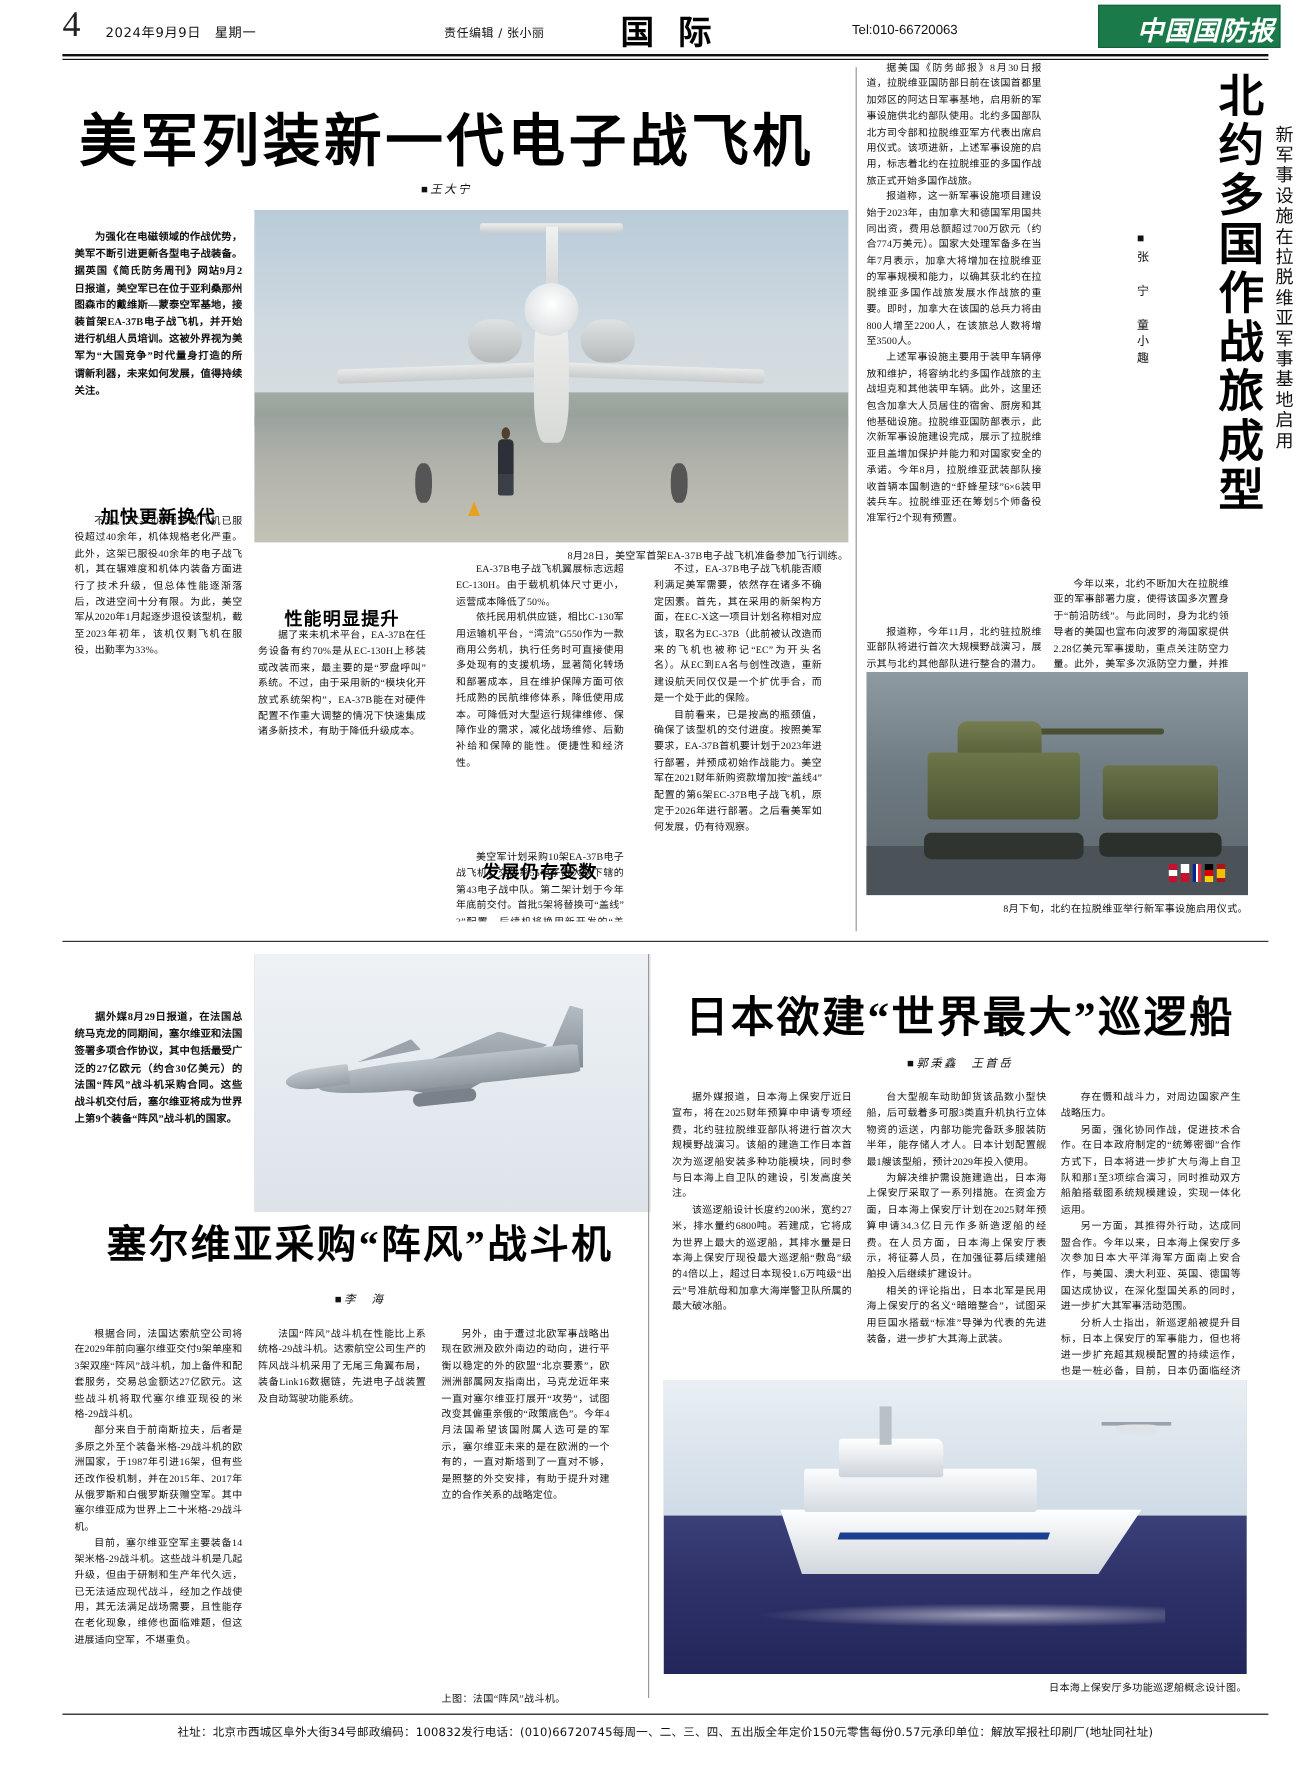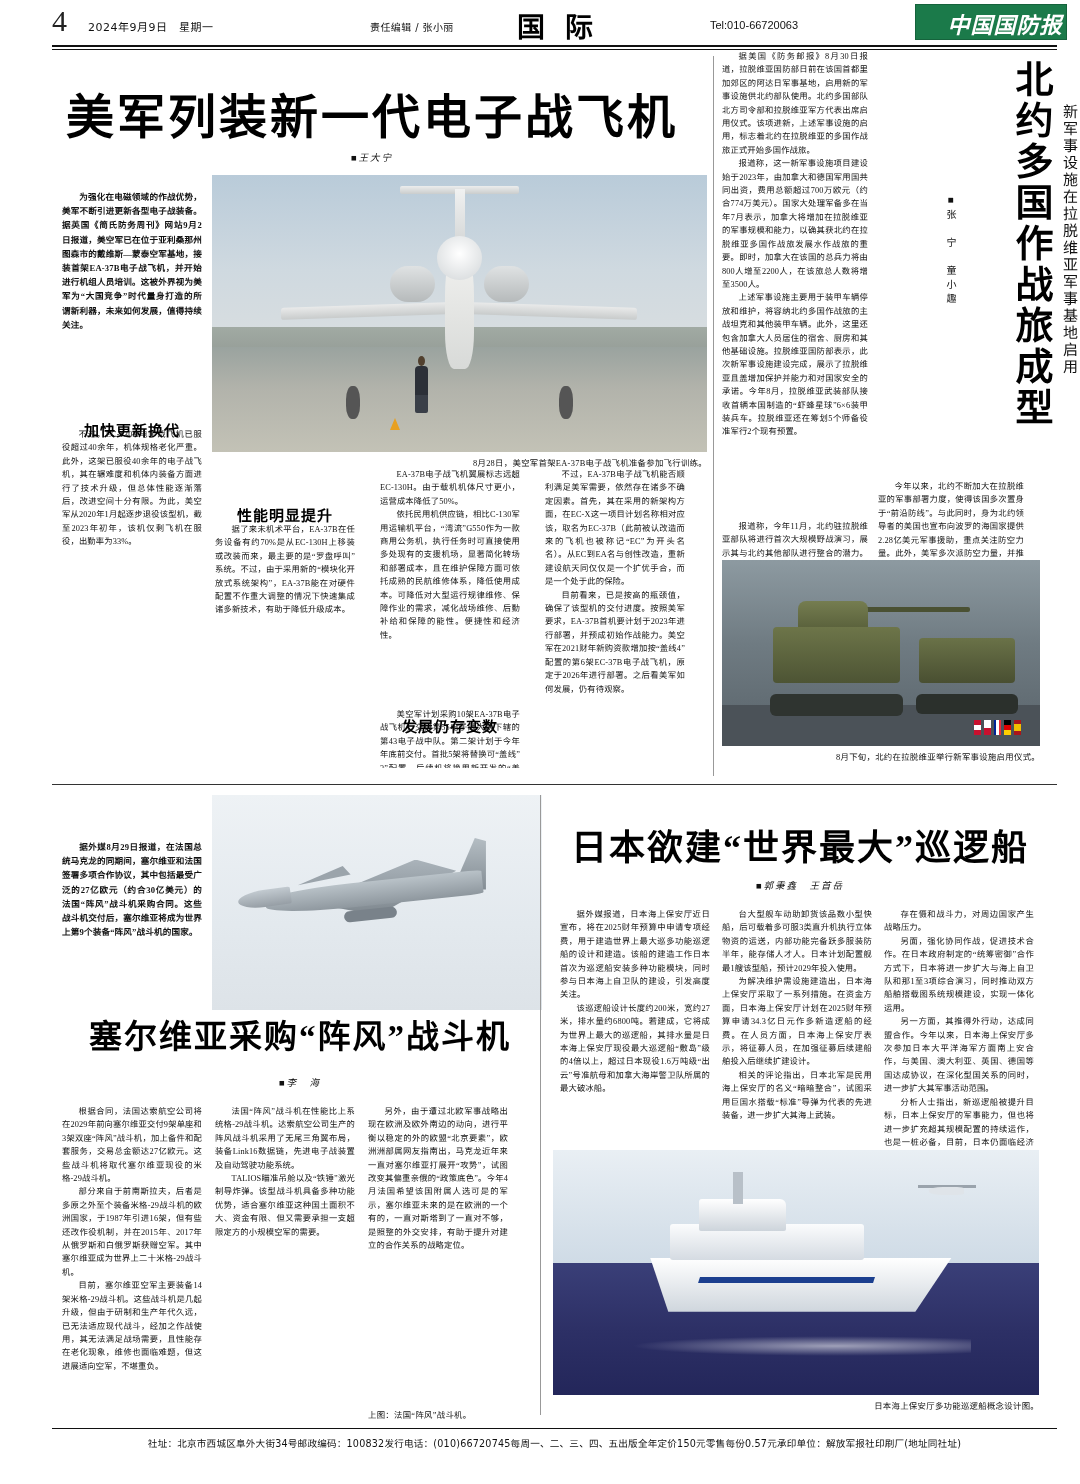--- a/index.html
+++ b/index.html
@@ -354,34 +354,33 @@
   <div class="hl-serbia">塞尔维亚采购“阵风”战斗机</div>
   <div class="byline" style="left:60px; top:1075px; width:480px; text-align:center;">■李　海</div>
 
   <div class="col" style="left:62px; top:1105px; width:140px; height:318px;">
     <p>根据合同，法国达索航空公司将在2029年前向塞尔维亚交付9架单座和3架双座“阵风”战斗机，加上备件和配套服务，交易总金额达27亿欧元。这些战斗机将取代塞尔维亚现役的米格-29战斗机。</p>
     <p>部分来自于前南斯拉夫，后者是多原之外至个装备米格-29战斗机的欧洲国家，于1987年引进16架，但有些还改作役机制，并在2015年、2017年从俄罗斯和白俄罗斯获赠空军。其中塞尔维亚成为世界上二十米格-29战斗机。</p>
     <p>目前，塞尔维亚空军主要装备14架米格-29战斗机。这些战斗机是几起升级，但由于研制和生产年代久远，已无法适应现代战斗，经加之作战使用，其无法满足战场需要，且性能存在老化现象，维修也面临难题，但这进展适向空军，不堪重负。</p>
   </div>
   <div class="col" style="left:215px; top:1105px; width:140px; height:318px;">
     <p>法国“阵风”战斗机在性能比上系统格-29战斗机。达索航空公司生产的阵风战斗机采用了无尾三角翼布局，装备Link16数据链，先进电子战装置及自动驾驶功能系统。</p>
-    <p>TALIOS瞄准吊舱以及“铁锤”激光制导炸弹。该型战斗机具备多种功能优势，适合塞尔维亚这种国土面积不大、资金有限、但又需要承担一支超限定方的小规模空军的需要。</p>
   </div>
   <div class="col" style="left:368px; top:1105px; width:140px; height:300px;">
     <p>另外，由于遭过北欧军事战略出现在欧洲及欧外南边的动向，进行平衡以稳定的外的欧盟“北京要素”，欧洲洲部属网友指南出，马克龙近年来一直对塞尔维亚打展开“攻势”，试图改变其偏重亲俄的“政策底色”。今年4月法国希望该国附属人选可是的军示，塞尔维亚未来的是在欧洲的一个有的，一直对斯塔到了一直对不够，是照整的外交安排，有助于提升对建立的合作关系的战略定位。</p>
   </div>
   <div class="caption caption-left" style="left:368px; top:1408px; width:160px;">上图：法国“阵风”战斗机。</div>
 
   <div class="vrule" style="left:540px; top:795px; height:620px;"></div>
 
   <div class="hl-japan">日本欲建“世界最大”巡逻船</div>
   <div class="byline" style="left:560px; top:878px; width:480px; text-align:center;">■郭秉鑫　王首岳</div>
 
   <div class="col" style="left:560px; top:908px; width:150px; height:455px;">
-    <p>据外媒报道，日本海上保安厅近日宣布，将在2025财年预算中申请专项经费，用于建造世界上最大巡多功能巡逻船的设计和建造。该船的建造工作日本首次为巡逻船安装多种功能模块，同时参与日本海上自卫队的建设，引发高度关注。</p>
+    <p>据外媒报道，日本海上保安厅近日宣布，将在2025财年预算中申请专项经费，北约驻拉脱维亚部队将进行首次大规模野战演习。该船的建造工作日本首次为巡逻船安装多种功能模块，同时参与日本海上自卫队的建设，引发高度关注。</p>
     <p>该巡逻船设计长度约200米，宽约27米，排水量约6800吨。若建成，它将成为世界上最大的巡逻船，其排水量是日本海上保安厅现役最大巡逻船“敷岛”级的4倍以上，超过日本现役1.6万吨级“出云”号准航母和加拿大海岸警卫队所属的最大破冰船。</p>
   </div>
   <div class="col" style="left:722px; top:908px; width:150px; height:230px;">
     <p>台大型舰车动助卸货该品数小型快船，后可载着多可服3类直升机执行立体物资的运送，内部功能完备跃多服装防半年，能存储人才人。日本计划配置舰最1艘该型船，预计2029年投入使用。</p>
     <p>为解决维护需设施建造出，日本海上保安厅采取了一系列措施。在资金方面，日本海上保安厅计划在2025财年预算申请34.3亿日元作多新造逻船的经费。在人员方面，日本海上保安厅表示，将征募人员，在加强征募后续建船舶投入后继续扩建设计。</p>
     <p>相关的评论指出，日本北军是民用海上保安厅的名义“暗暗整合”，试图采用巨国水搭载“标准”导弹为代表的先进装备，进一步扩大其海上武装。</p>
   </div>
   <div class="col" style="left:884px; top:908px; width:150px; height:400px;">
     <p>存在慑和战斗力，对周边国家产生战略压力。</p>
     <p>另面，强化协同作战，促进技术合作。在日本政府制定的“统筹密御”合作方式下，日本将进一步扩大与海上自卫队和那1至3项综合演习，同时推动双方船舶搭载图系统规模建设，实现一体化运用。</p>

